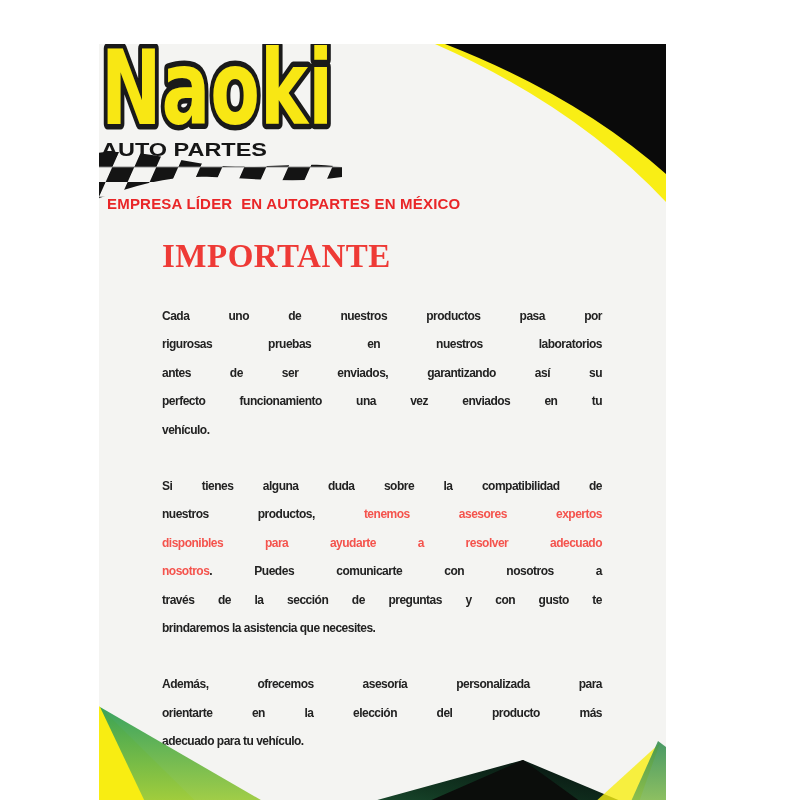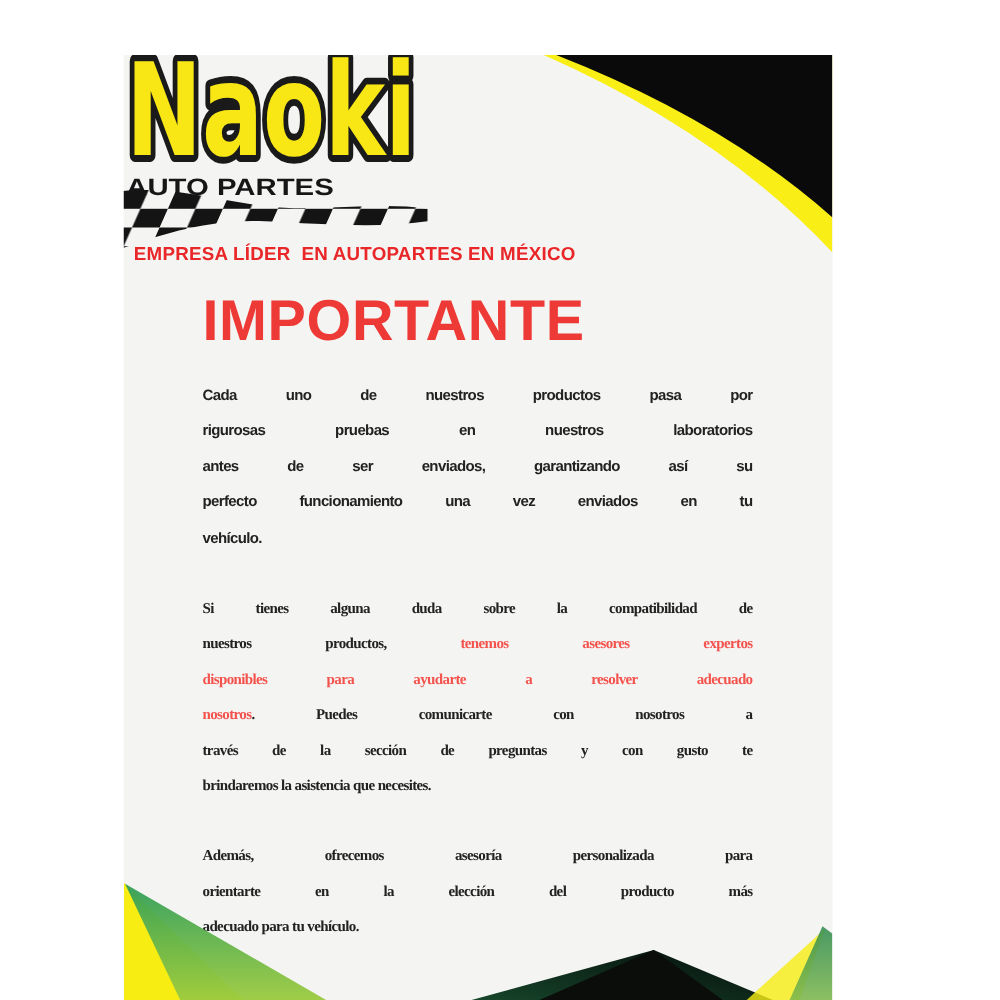--- a/index.html
+++ b/index.html
@@ -18,25 +18,25 @@
   .logo-svg{left:-1px;top:0;width:260px;height:100px;}
   .subtitle-svg{left:1px;top:96px;width:200px;height:22px;}
   .flag-svg{left:-2px;top:108px;width:250px;height:52px;}
   .tagline{
     left:8px;top:151px;font-size:15px;font-weight:700;
     color:var(--tagline-red,#e92628);letter-spacing:.2px;white-space:pre;text-align:right;
   }
   
   .main-col{left:63px;top:193px;width:440px;}
   .heading{
-    margin:0;font-size:46px;line-height:38px;font-weight:700;
-    color:var(--heading-red,#ee3a36);letter-spacing:.5px;
+    margin:0;font-size:33px;line-height:38px;font-weight:700;
+    color:var(--heading-red,#ee3a36);letter-spacing:.5px;font-family:Liberation Serif, serif;
   }
   .paragraphs{margin-top:27px;}
-  .para + .para{margin-top:28px;font-family:Liberation Serif, serif;}
+  .para + .para{margin-top:28px;}
   .bline{
     font-size:12px;line-height:28.4px;font-weight:700;letter-spacing:-.5px;
     color:var(--body-text,#222);text-align:justify;text-align-last:justify;
   }
   .bline.last{text-align:right;text-align-last:left;}
   .bline .hl{color:var(--highlight-red,#f4534d);}
   
   .footer-svg{left:0;bottom:0;width:567px;height:150px;}
 </style>
 </head>

